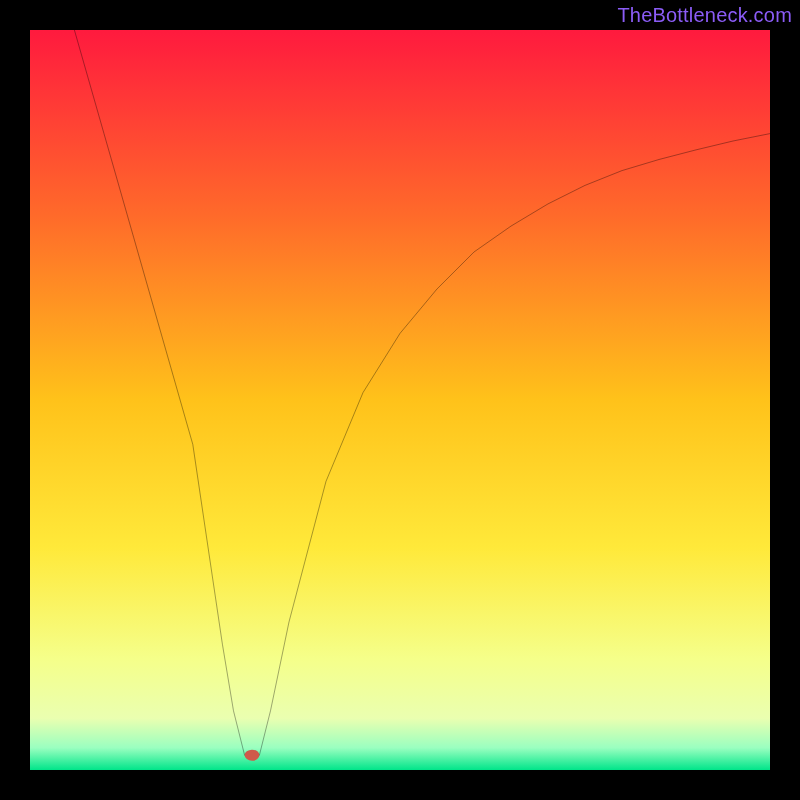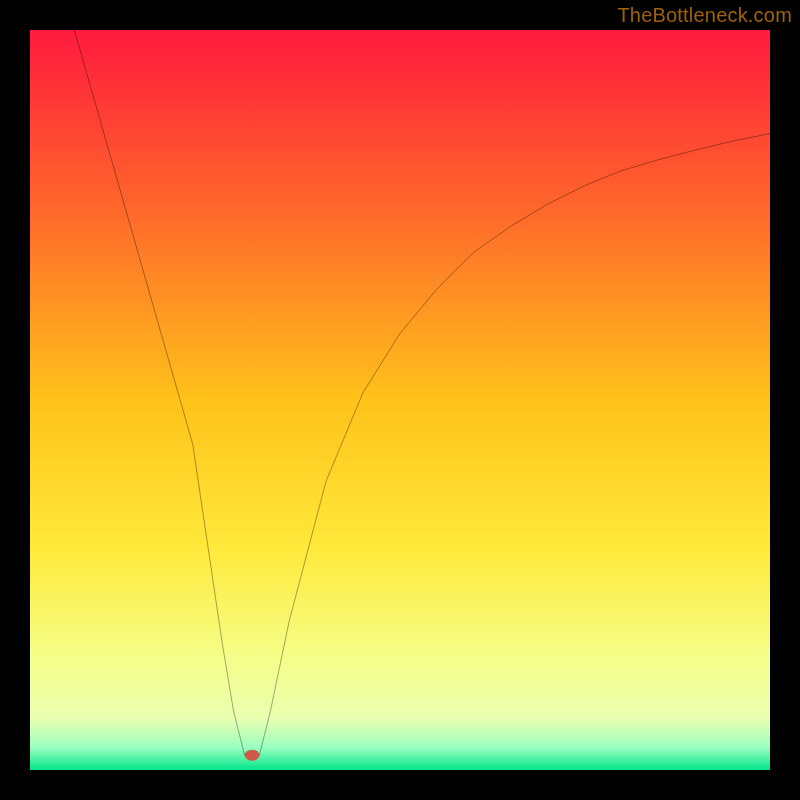--- a/index.html
+++ b/index.html
@@ -20,21 +20,21 @@
     position: absolute;
     left: 30px;
     top: 30px;
     width: 740px;
     height: 740px;
   }
   .watermark {
     position: absolute;
     top: 4px;
     right: 8px;
-    color: #a16207;
+    color: #8b5cf6;
     font-size: 20px;
     letter-spacing: 0.2px;
     font-weight: 500;
   }
 </style>
 </head>
 <body>
 
 <div class="frame">
   <div class="watermark">TheBottleneck.com</div>

